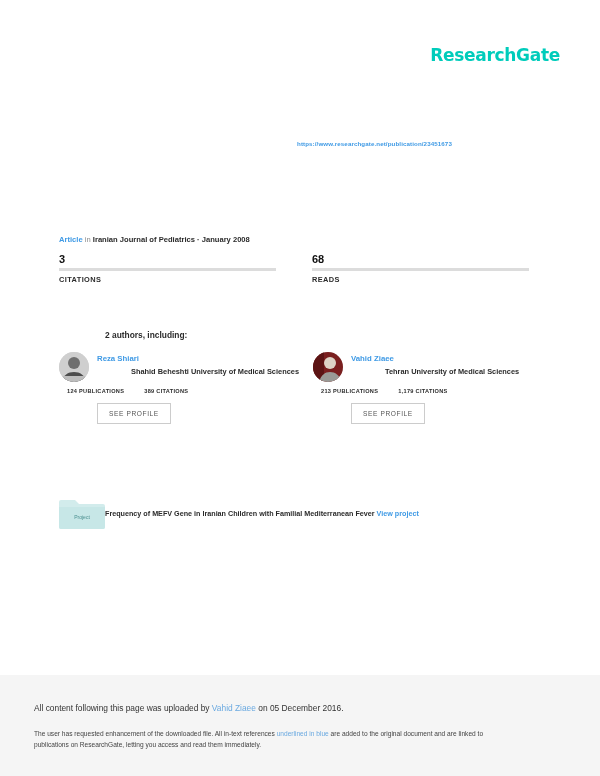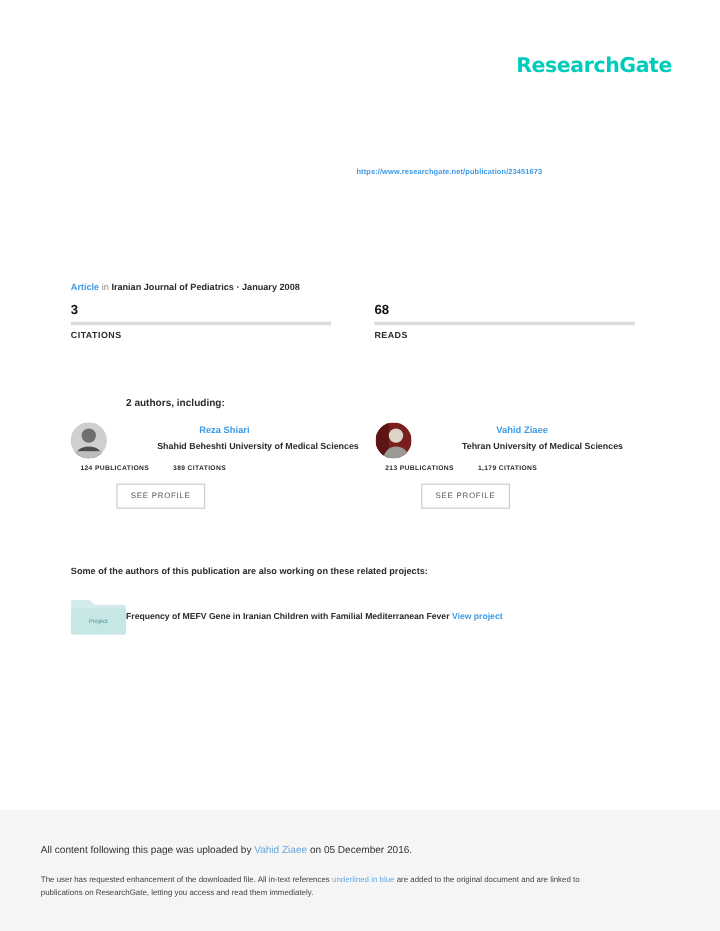--- a/index.html
+++ b/index.html
@@ -165,21 +165,20 @@
     overflow: hidden;
     background: #d6d6d6;
     position: relative;
   }
   .avatar svg {
     display: block;
   }
   .author-info {
     padding-top: 2px;
     min-width: 0;
-    text-align: center;
   }
   .author-name {
     font-size: 7.8px;
     font-weight: bold;
     color: #3f9ae5;
     white-space: nowrap;
     text-decoration: none;
     display: block;
   }
   .author-affil {
@@ -365,21 +364,20 @@
         </div>
         <div class="author-stats">
           <span class="astat">213 PUBLICATIONS</span>
           <span class="astat">1,179 CITATIONS</span>
         </div>
         <button class="see-profile">SEE PROFILE</button>
       </div>
 
     </div>
 
-    <div class="projects-heading">Some of the authors of this publication are also working on these related projects:</div>
 
     <div class="project-row">
       <div class="folder">
         <svg width="46" height="31" viewBox="0 0 46 31" aria-hidden="true">
           <path d="M0 4a2 2 0 012-2h14l4 4h24a2 2 0 012 2v21a2 2 0 01-2 2H2a2 2 0 01-2-2z" fill="#d2ecec"></path>
           <path d="M0 9h46v20a2 2 0 01-2 2H2a2 2 0 01-2-2z" fill="#c7e7e7"></path>
           <text x="23" y="21" font-family="Liberation Sans, sans-serif" font-size="5" fill="#4a8f8f" text-anchor="middle">Project</text>
         </svg>
       </div>
       <div class="project-text">

